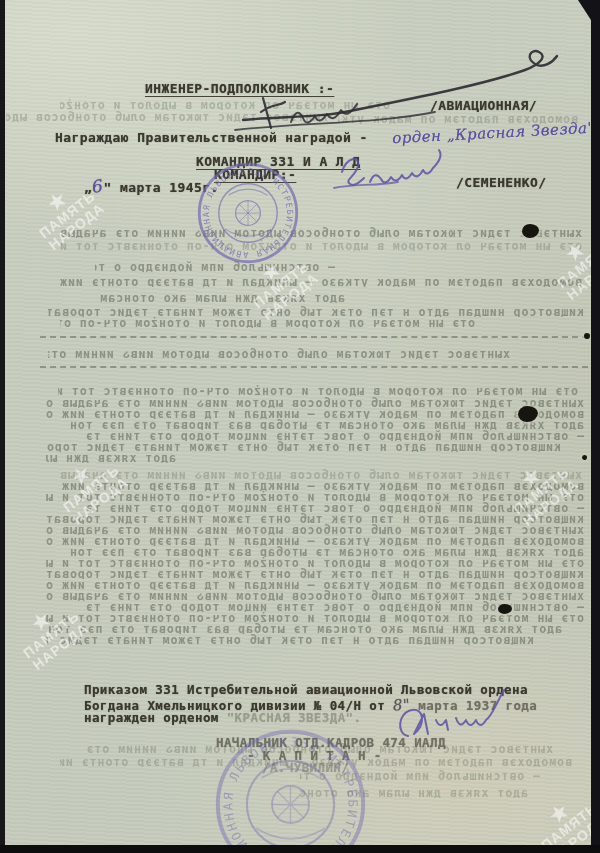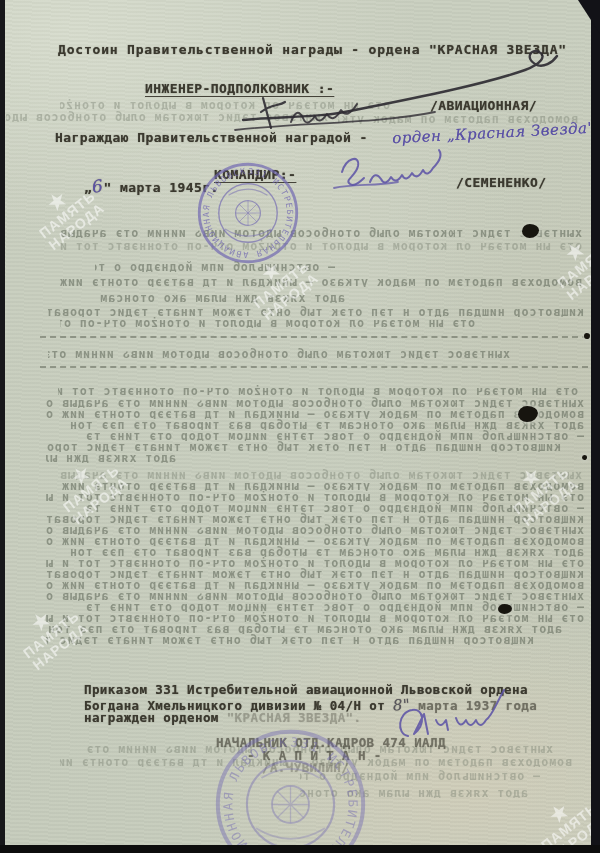--- a/index.html
+++ b/index.html
@@ -139,33 +139,33 @@
       </div>
     </div>
   <div id="blot-layer">
       <div class="blot" style="left: 522px; top: 224px; width: 17px; height: 14px;"></div>
       <div class="blot" style="left: 518px; top: 406px; width: 20px; height: 16px;"></div>
       <div class="blot" style="left: 498px; top: 604px; width: 14px; height: 10px;"></div>
       <div class="blot" style="left: 584px; top: 333px; width: 6px; height: 6px;"></div>
       <div class="blot" style="left: 582px; top: 455px; width: 5px; height: 5px;"></div>
     </div>
 
-  <div class="typed" style="left:58px;top:42px;letter-spacing:.8px">Достоин Правительственной награды - ордена "КРАСНАЯ ЗВЕЗДА"</div>
   <div class="typed u" style="left:145px;top:81px">ИНЖЕНЕР-ПОДПОЛКОВНИК :-</div>
   <div class="typed" style="left:430px;top:98px">/АВИАЦИОННАЯ/</div>
 
   <svg style="left:225px;top:38px" width="360" height="100" viewBox="0 0 360 100">
     <path class="sig" stroke="#2f2c33" stroke-width="2.4" opacity=".92" d="M 18 82 C 60 78 95 80 130 72 C 200 58 260 46 300 32 C 316 26 322 18 314 14 C 306 10 300 20 310 26 C 318 31 328 24 332 18"></path>
     <path class="sig" stroke="#2f2c33" stroke-width="2.2" opacity=".9" d="M 38 60 l 8 30 M 36 74 c 10 -8 18 -6 24 -10"></path>
     <path class="sig" stroke="#2f2c33" stroke-width="2" opacity=".85" d="M 66 84 q 6 -16 12 -4 q 4 10 12 -2 q 4 10 12 -2 q 6 10 14 -4 q 6 10 16 -6"></path>
     <path class="sig" stroke="#2f2c33" stroke-width="1.8" opacity=".8" d="M 10 92 C 80 84 150 86 210 74"></path>
   </svg>
 
   <div class="typed" style="left:55px;top:130px">Награждаю Правительственной наградой -</div>
   <div class="hw hw-award" style="left:392px;top:124px">орден „Красная Звезда"</div>
+  <div class="typed u" style="left:196px;top:154px">КОМАНДИР 331 И А Л Д</div>
   <div class="typed u" style="left:214px;top:167px">КОМАНДИР:-</div>
 
   <div class="typed" style="left:84px;top:176px">
     <span>„</span><span class="hw hw-day">6</span><span>"</span>
     <span>марта 1945г.</span>
   </div>
   <div class="typed" style="left:456px;top:175px">/СЕМЕНЕНКО/</div>
 
   <svg style="left:320px;top:138px" width="160" height="60" viewBox="0 0 160 60">
     <path class="sig" stroke="#5b51a6" stroke-width="2" opacity=".85" d="M 22 34 c 4 -14 18 -18 16 -6 c -2 10 -14 14 -8 18 c 4 3 10 -2 14 -6 m 6 4 q 5 -12 11 -3 q 4 8 10 -2 q 5 8 11 -2 q 4 8 10 -2 q 5 8 11 -3 q 4 8 10 -2 c 6 -6 10 -12 6 -18"></path>

